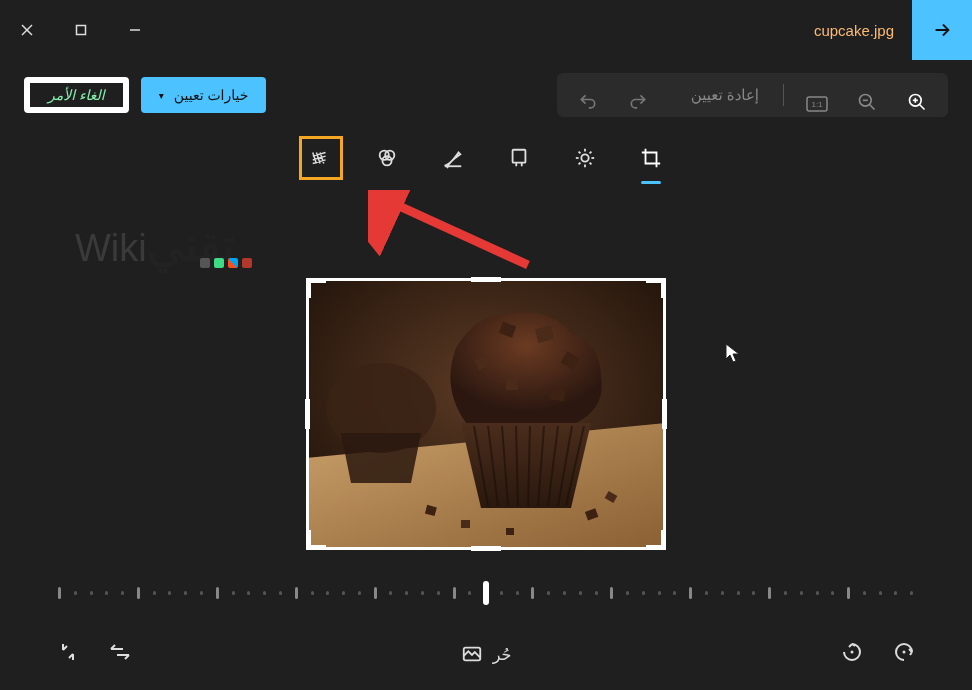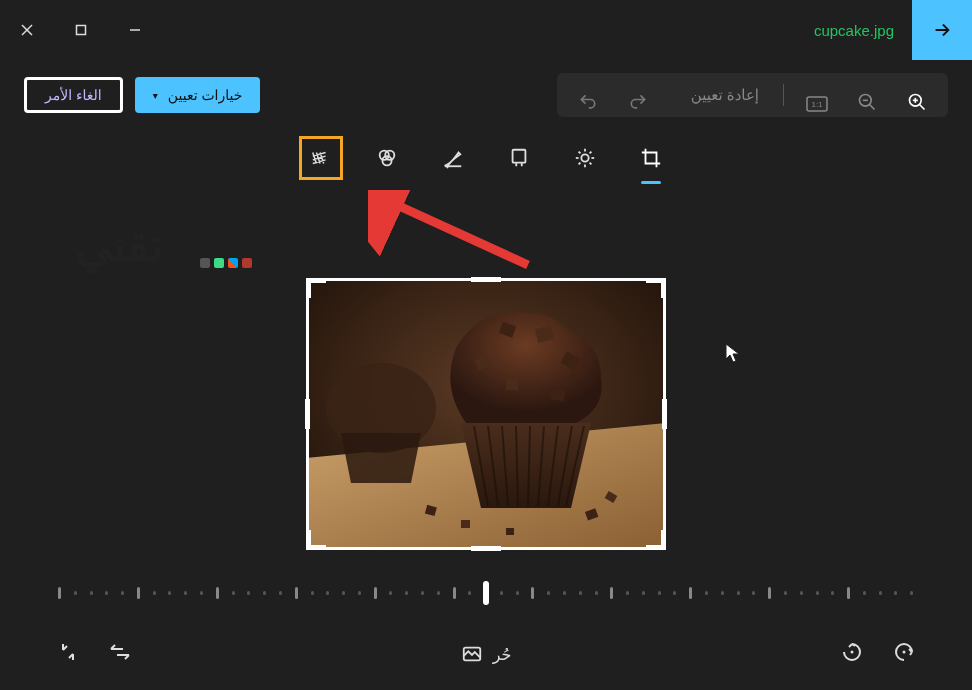--- a/index.html
+++ b/index.html
@@ -1,29 +1,29 @@
 <!DOCTYPE html>
 <html dir="rtl"><head>
 <meta charset="utf-8">
 <style>
 * { margin: 0; padding: 0; box-sizing: border-box; font-family: 'Segoe UI', Tahoma, sans-serif; }
 body { width: 972px; height: 690px; background: #1f1f1f; color: #fff; overflow: hidden; position: relative; }
 
 .titlebar { height: 60px; display: flex; justify-content: space-between; align-items: stretch; }
 .titlebar-right { display: flex; align-items: stretch; }
 .next-btn { width: 60px; background: #4cc2ff; display: flex; align-items: center; justify-content: center; cursor: pointer; }
-.filename { display: flex; align-items: center; padding: 0 18px; font-size: 15px; color: #22c55e; }
+.filename { display: flex; align-items: center; padding: 0 18px; font-size: 15px; color: #fdba74; }
 .win-controls { display: flex; align-items: center; gap: 0; }
 .win-btn { width: 54px; height: 40px; display: flex; align-items: center; justify-content: center; cursor: pointer; color: #ddd; }
 
 .action-bar { height: 70px; display: flex; justify-content: space-between; align-items: center; padding: 0 24px; }
 .action-left { display: flex; gap: 12px; align-items: center; }
 .btn { height: 36px; padding: 0 18px; border-radius: 4px; display: flex; align-items: center; gap: 10px; font-size: 14px; cursor: pointer; }
 .btn-primary { background: #4cc2ff; color: #111; }
-.btn-secondary { background: transparent; border: 3px solid #ffffff; color: #c4b5fd; }
+.btn-secondary { background: transparent; border: 6px solid #ffffff; color: #86efac; font-style: italic; }
 .chev { font-size: 10px; }
 
 .action-right { display: flex; align-items: center; gap: 16px; background: #2b2b2b; border-radius: 6px; padding: 6px 14px; height: 44px; }
 .tool-icon { width: 34px; height: 34px; display: flex; align-items: flex-end; justify-content: center; cursor: pointer; color: #aaa; }
 .reset-txt { color: #888; font-size: 15px; padding: 0 8px; cursor: pointer; margin-left: 12px; }
 .divider { width: 1px; height: 22px; background: #555; }
 
 .mode-tabs { height: 56px; display: flex; justify-content: center; align-items: center; gap: 22px; }
 .mode-tab { width: 44px; height: 44px; display: flex; align-items: center; justify-content: center; cursor: pointer; color: #ddd; position: relative; }
 .mode-tab.active::after { content: ''; position: absolute; bottom: -4px; width: 20px; height: 3px; background: #4cc2ff; border-radius: 2px; }
@@ -194,20 +194,21 @@
 <svg class="arrow-annotation" viewBox="0 0 170 80">
   <defs>
       <marker id="ah" markerWidth="12" markerHeight="12" refX="2" refY="6" orient="auto">
         <path d="M0,0 L12,6 L0,12 z" fill="#e53935"></path>
       </marker>
     </defs>
   <line x1="160" y1="75" x2="18" y2="10" stroke="#e53935" stroke-width="9" marker-end="url(#ah)"></line>
 </svg>
 
 <div class="watermark">
+  <span>Wiki</span>
   <span class="ar" style="color:#222">تقني</span>
 </div>
 <div class="watermark-dots">
   <div class="wd" style="background:#b3382c"></div>
   <div class="wd" style="background:linear-gradient(45deg,#f25022 50%,#00a4ef 50%)"></div>
   <div class="wd" style="background:#3ddc84"></div>
   <div class="wd" style="background:#555"></div>
 </div>
 
 <div class="canvas-area">

